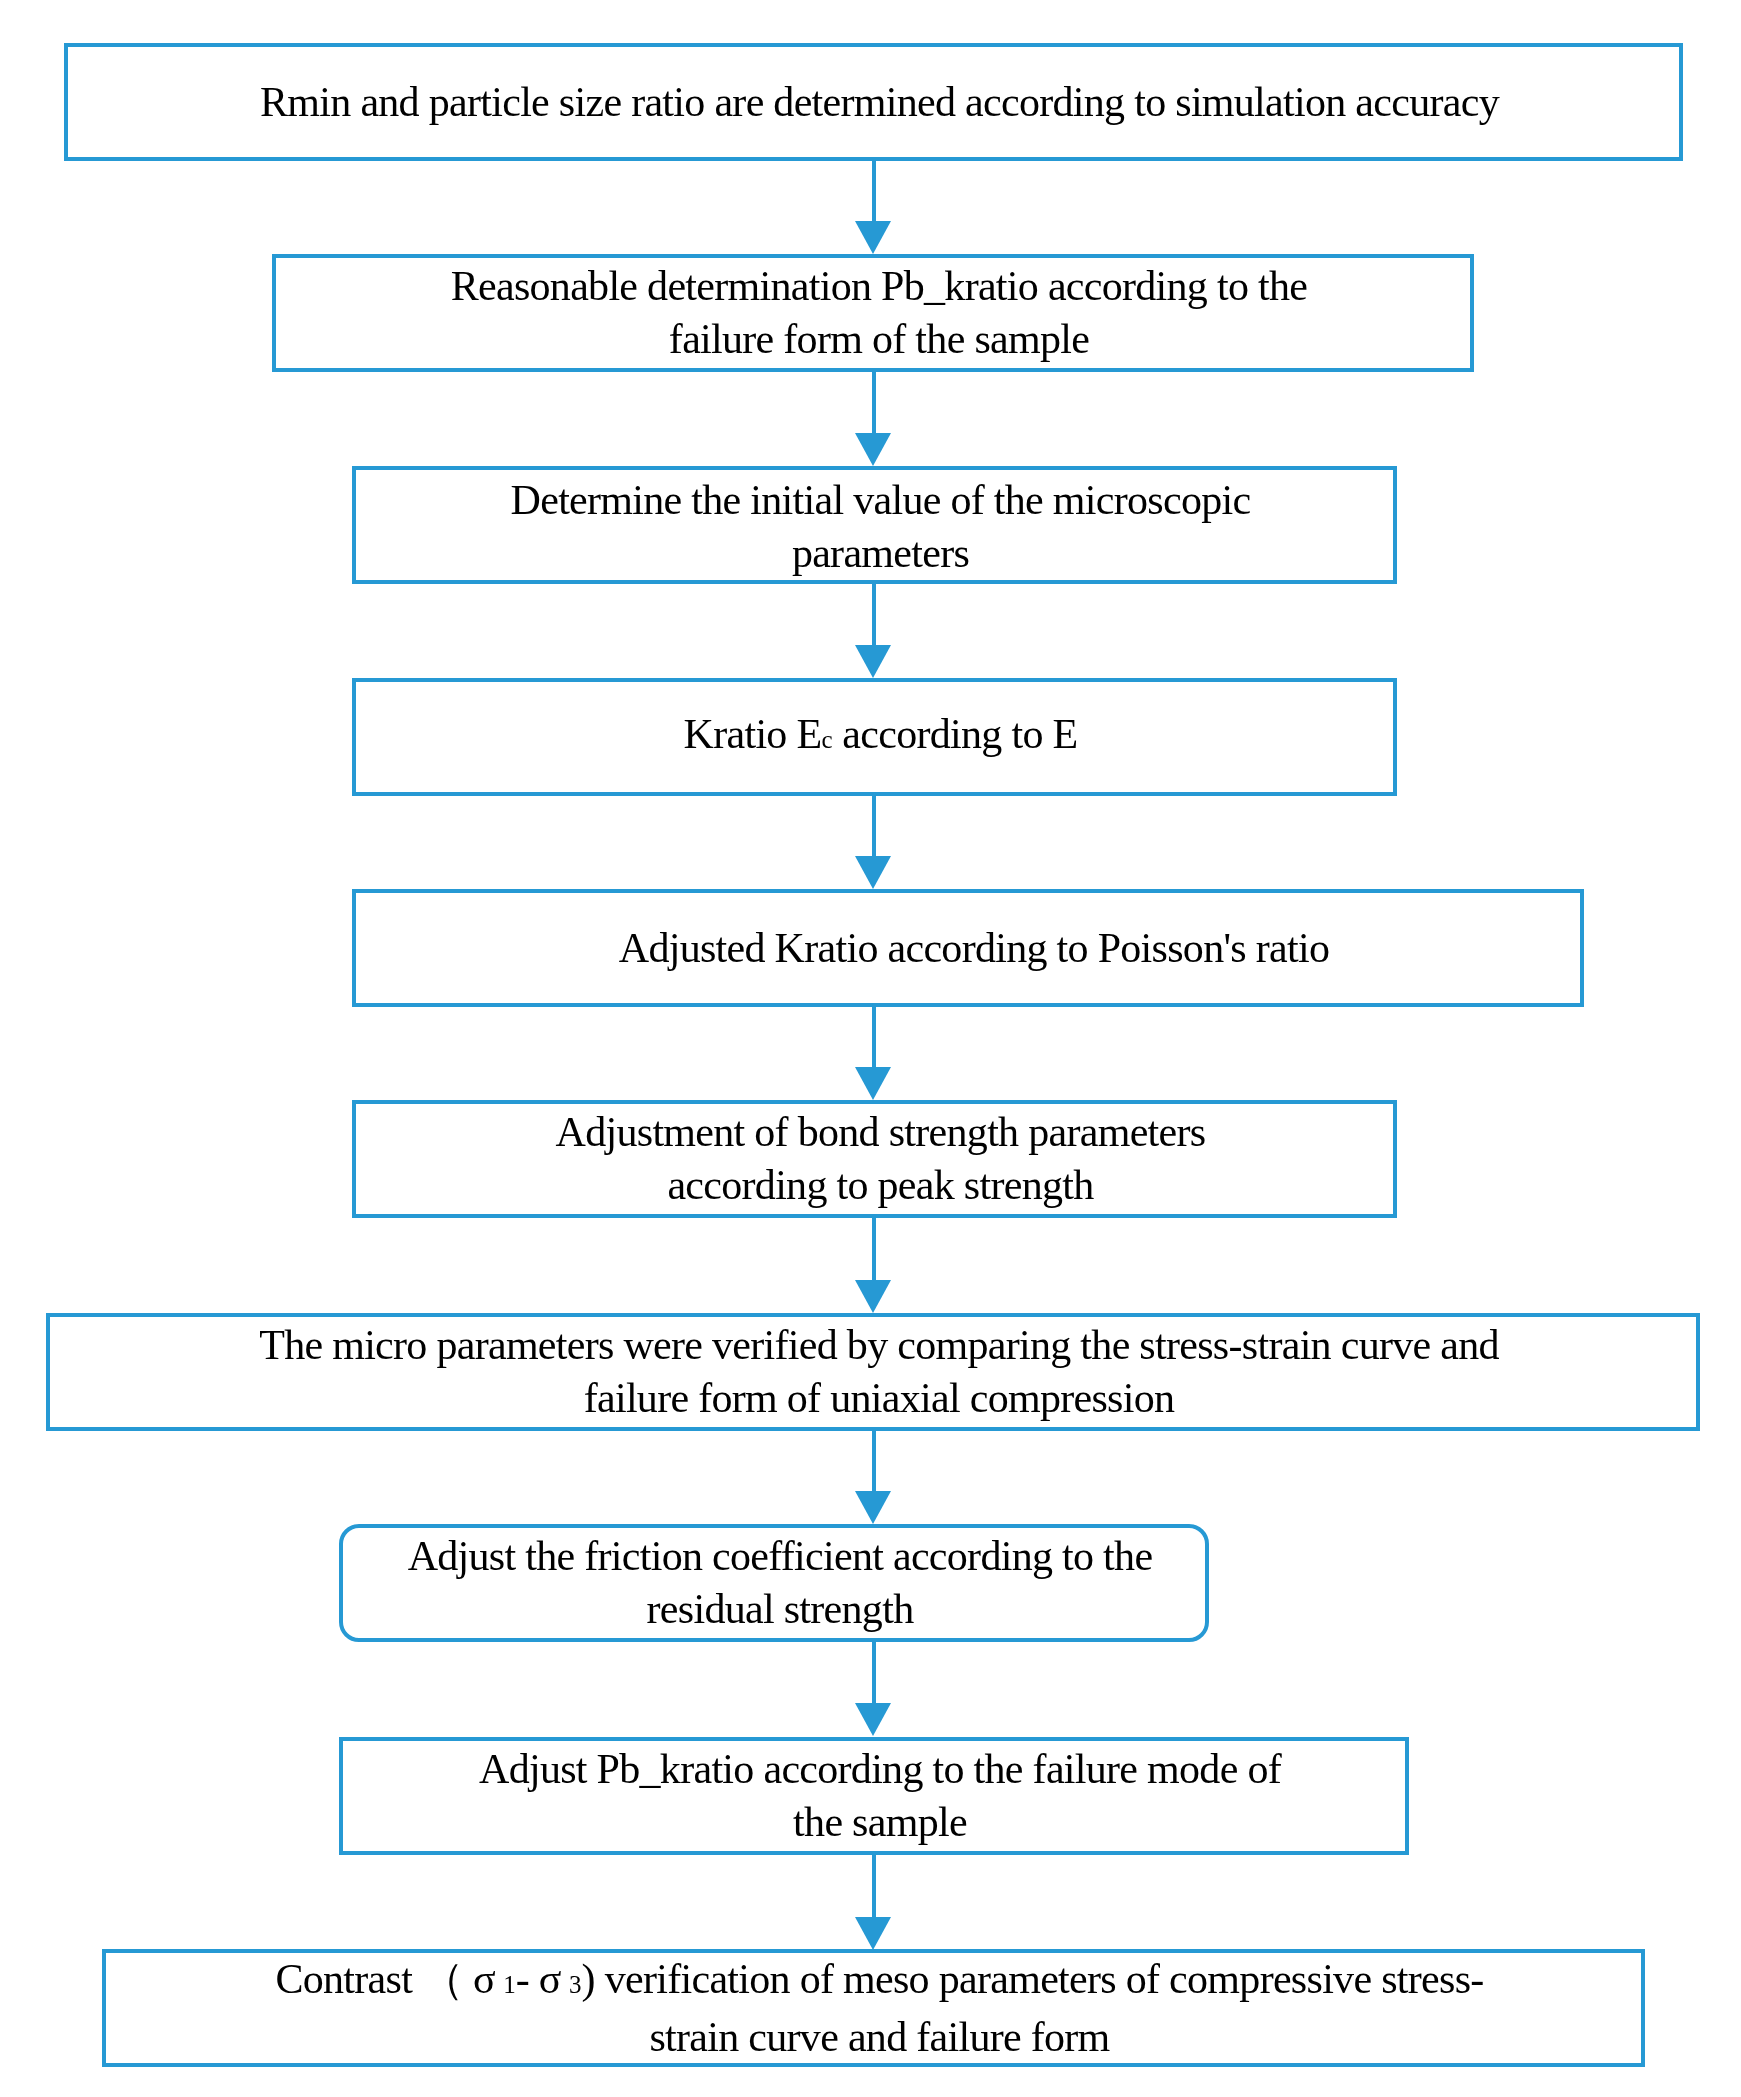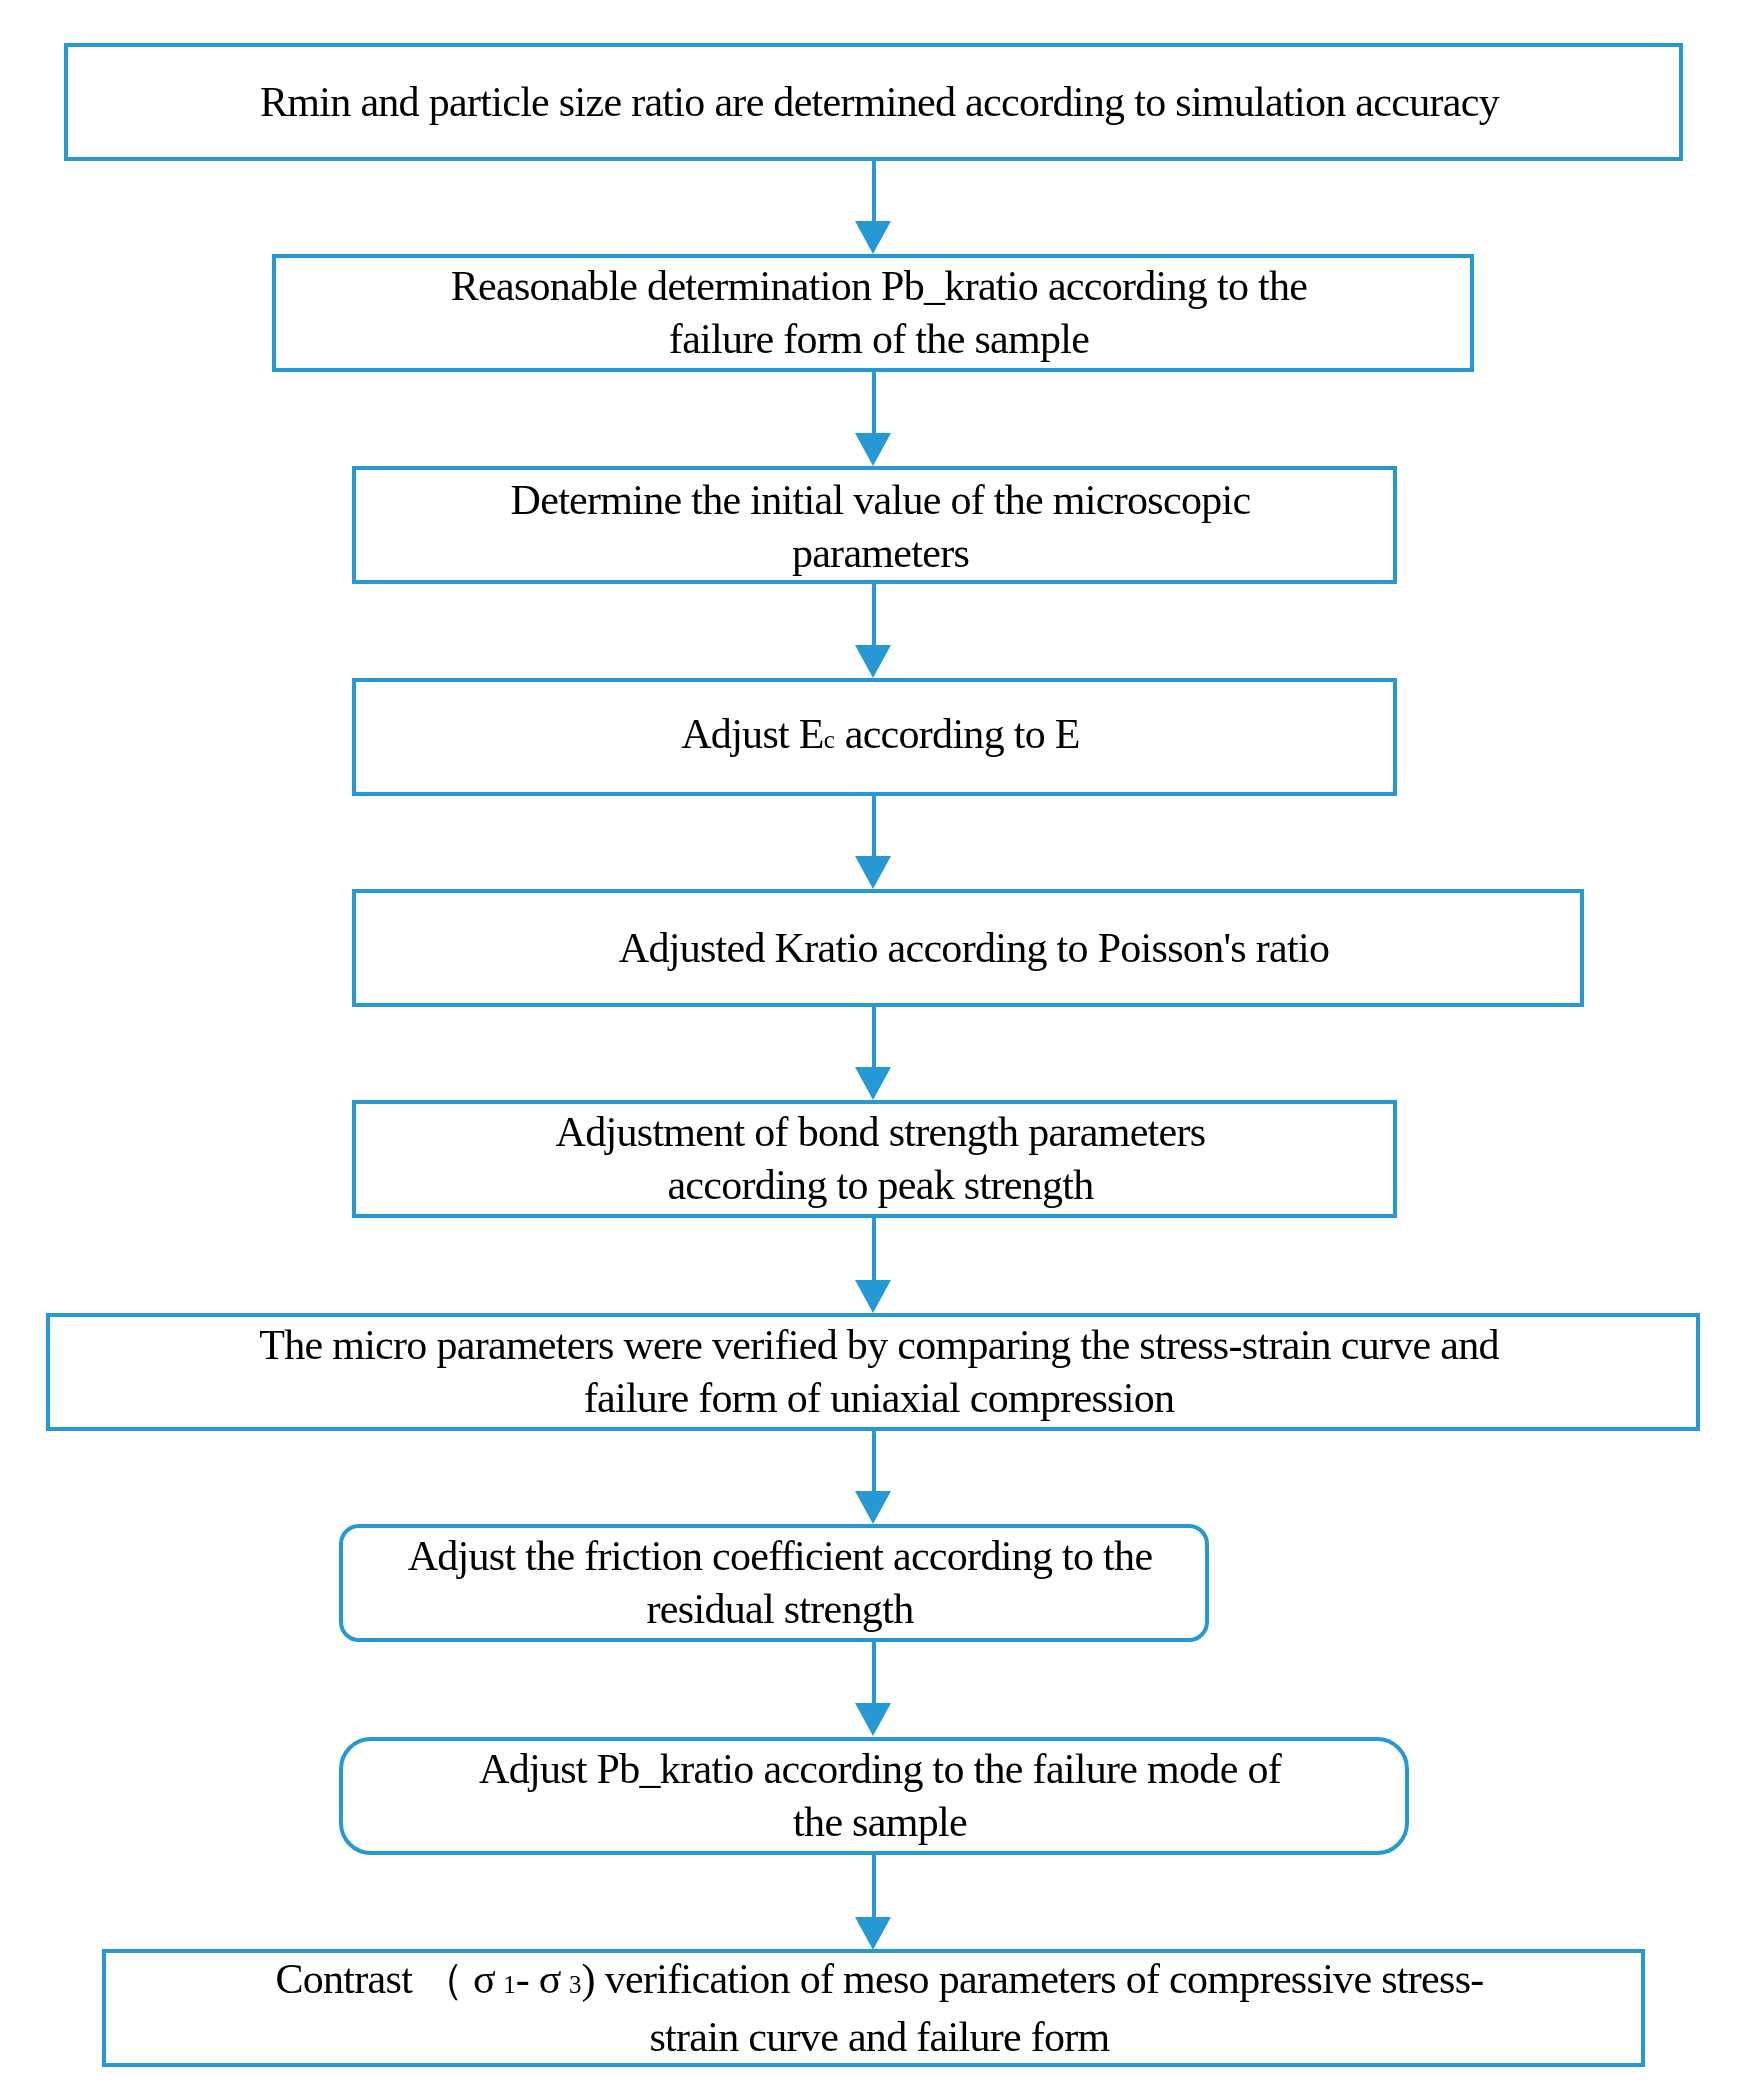--- a/index.html
+++ b/index.html
@@ -43,21 +43,21 @@
 
   
   .b1  { top:   43px; left:  64px; width: 1619px; }
   .b2  { top:  254px; left: 272px; width: 1202px; }
   .b3  { top:  466px; left: 352px; width: 1045px; justify-content: flex-end; }
   .b4  { top:  678px; left: 352px; width: 1045px; }
   .b5  { top: 889px; left: 352px; width: 1232px; }
   .b6  { top: 1100px; left: 352px; width: 1045px; }
   .b7  { top: 1313px; left:  46px; width: 1654px; }
   .b8  { top: 1524px; left: 339px; width: 870px; border-radius: 20px; }
-  .b9  { top: 1737px; left: 339px; width: 1070px; border-radius: 32px; }
+  .b9  { top: 1737px; left: 339px; width: 1070px; }
   .b10 { top: 1949px; left: 102px; width: 1543px; }
 
   
   .arrow { position: absolute; left: 855px; width: 37px; }
   .arrow .shaft {
     position: absolute; top: 0; left: 16.6px;
     width: 4.2px; height: calc(100% - 32px);
     background: var(--accent);
   }
   .arrow .head {
@@ -106,21 +106,21 @@
     <div class="line">parameters</div>
   </div>
 
   <div class="arrow a3">
     <div class="shaft"></div>
     <div class="head"></div>
   </div>
 
   <div class="box b4">
     <div class="line">
-      <span>Adjust E</span><span class="sm">c</span><span> according to E</span>
+      <span>Kratio E</span><span class="sm">c</span><span> according to E</span>
     </div>
   </div>
 
   <div class="arrow a4">
     <div class="shaft"></div>
     <div class="head"></div>
   </div>
 
   <div class="box b5">
     <div class="line">Adjusted Kratio according to Poisson's ratio</div>

